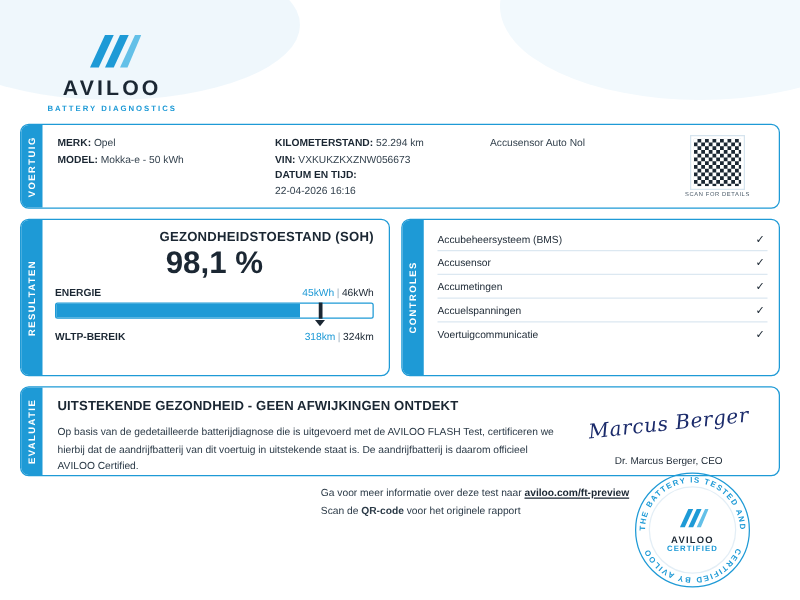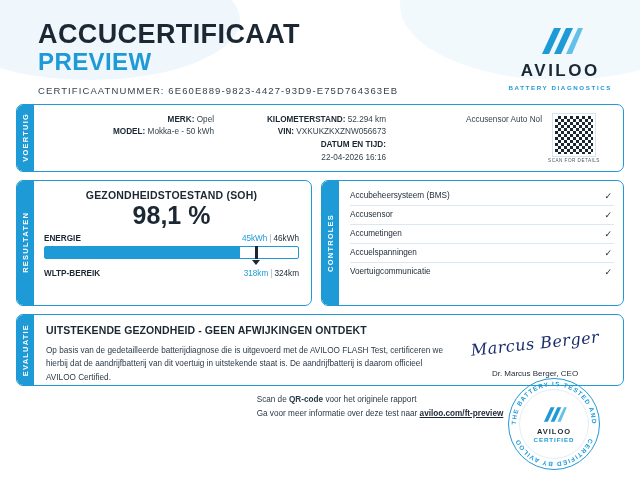--- a/index.html
+++ b/index.html
@@ -90,39 +90,39 @@
   .vehicle-body {
     margin-left: 17px; flex: 1; display: flex; padding: 9px 8px 8px 12px;
     gap: 6px;
   }
   .vcol { font-size: 8.2px; line-height: 1.55; }
   .vcol.c1 { width: 168px; }
   .vcol.c2 { width: 166px; }
   .vcol.c3 { width: 150px; }
   .vlabel { font-weight: bold; color: #1b2733; }
   .vval { color: #35434f; }
-  .vrow { white-space: nowrap; overflow: hidden; text-align: right; }
+  .vrow { white-space: nowrap; overflow: hidden; }
   .qr-box {
     width: 56px; display: flex; flex-direction: column; align-items: center;
     justify-content: center; padding-right: 4px;
   }
   .qr {
     width: 42px; height: 42px; background:
       repeating-conic-gradient(#1b2733 0% 25%, #ffffff 0% 50%) 0 0/6px 6px;
     border: 2px solid #fff;
     outline: 1px solid #d6e4ee;
   }
   .qr-cap { font-size: 4.6px; letter-spacing: .5px; color: #4a5a68; margin-top: 2px; }
 
   
   .results-row { margin-top: 8px; display: flex; gap: 9px; }
   .soh-panel { width: 296px; height: 126px; display: flex; }
   .soh-body { margin-left: 17px; flex: 1; padding: 8px 12px 8px 10px; }
   .soh-title {
-    text-align: center; font-size: 10.5px; font-weight: bold; letter-spacing: .2px;
+    text-align: right; font-size: 10.5px; font-weight: bold; letter-spacing: .2px;
   }
   .soh-value {
     text-align: center; font-size: 25px; font-weight: bold; color: #1b2733;
     line-height: 1.1; margin-top: 1px;
   }
   .bar-label-row {
     display: flex; justify-content: space-between; align-items: baseline;
     font-size: 8.2px; margin-top: 5px;
   }
   .bar-label-row .lab { font-weight: bold; }
@@ -194,25 +194,20 @@
 </head>
 <body>
 
 <div class="page">
   <div class="swoosh"></div>
   <div class="swoosh2"></div>
 
   <div class="content">
 
     <div class="header">
-      <div>
-        <div class="title-main">ACCUCERTIFICAAT</div>
-        <div class="title-sub">PREVIEW</div>
-        <div class="cert-no">CERTIFICAATNUMMER: 6E60E889-9823-4427-93D9-E75D764363EB</div>
-      </div>
       <div class="brand">
         <div class="brand-mark">
           <svg width="46" height="34" viewBox="0 0 46 34" aria-hidden="true">
             <path d="M5 30 L17 4 L24 4 L12 30 Z" fill="#1e9ad6"></path>
             <path d="M17 30 L29 4 L36 4 L24 30 Z" fill="#1e9ad6"></path>
             <path d="M29 30 L41 4 L46 4 L35 30 Z" fill="#63c0e8"></path>
           </svg>
         </div>
         <div class="brand-name">AVILOO</div>
         <div class="brand-tag">BATTERY DIAGNOSTICS</div>
@@ -335,24 +330,24 @@
         <div class="eval-sign">
           <div class="sig">Marcus Berger</div>
           <div class="sig-name">Dr. Marcus Berger, CEO</div>
         </div>
       </div>
     </div>
 
     <div class="footer">
       <div class="footer-text">
         <div>
+          <span>Ga voor meer informatie over deze test naar </span><span class="link">aviloo.com/ft-preview</span>
+        </div>
+        <div>
           <span>Scan de </span><span class="bold">QR-code</span><span> voor het originele rapport</span>
-        </div>
-        <div>
-          <span>Ga voor meer informatie over deze test naar </span><span class="link">aviloo.com/ft-preview</span>
         </div>
       </div>
     </div>
 
   </div>
 
   <div class="seal">
     <div class="seal-ring"></div>
     <svg class="seal-text" viewBox="0 0 92 92" aria-hidden="true">
       <defs>

